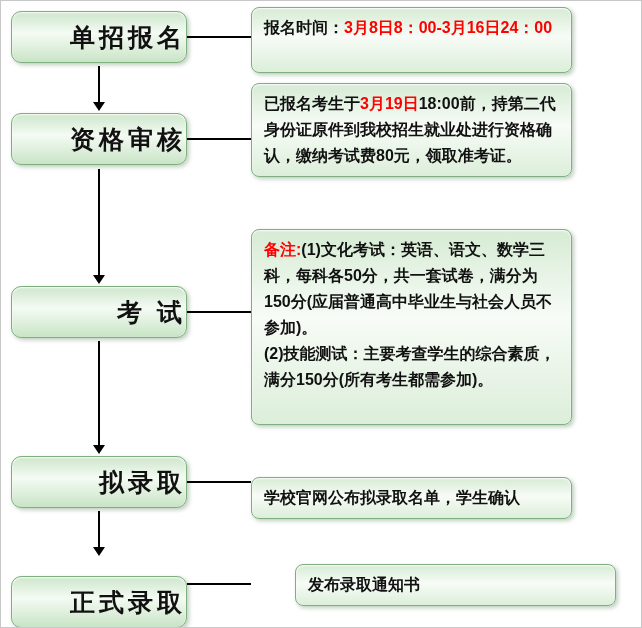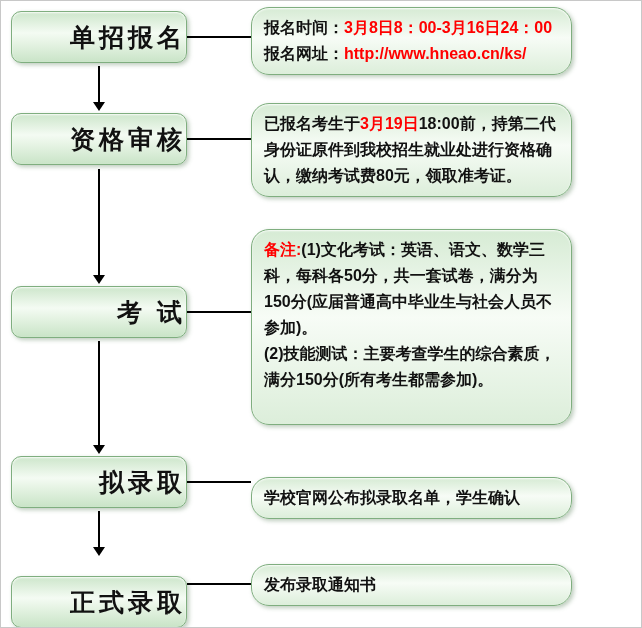--- a/index.html
+++ b/index.html
@@ -18,31 +18,31 @@
     background:linear-gradient(180deg,#cde6cb 0%,#f4fbf3 42%,#e7f4e5 60%,#c9e4c7 100%);
     box-shadow:2px 2px 4px rgba(110,145,110,.45), inset 0 1px 2px rgba(255,255,255,.9);
     display:flex; align-items:center; justify-content:flex-end;
     font-size:25px; font-weight:bold; color:#111; letter-spacing:4px;
   }
   #s1{top:10px;} #s2{top:112px;} #s3{top:285px;} #s4{top:455px;} #s5{top:557px;margin-top:18px;}
 
   
   .detail {
     position:absolute; left:250px; width:321px;
-    border:1px solid #7fae7f; border-radius:18px;
+    border:1px solid #7fae7f; border-radius:8px;
     background:linear-gradient(180deg,#d6ebd4 0%,#f7fcf6 45%,#dceeda 100%);
     box-shadow:2px 2px 4px rgba(110,145,110,.45), inset 0 1px 2px rgba(255,255,255,.9);
     padding:7px 12px;
     font-size:16px; font-weight:bold; color:#111; line-height:26px;
   }
   #d1{top:6px;   min-height:66px;}
-  #d2{top:102px;  min-height:94px;}
+  #d2{top:82px;  min-height:94px;}
   #d3{top:228px; min-height:196px;}
   #d4{top:476px; min-height:40px;}
-  #d5{top:563px; min-height:40px;}
+  #d5{top:563px; min-height:40px;margin-left:44px;}
 
   .red { color:#ff0000; }
 
   
   .conn { position:absolute; left:186px; width:64px; height:2px; background:#000; }
   #c1{top:35px;} #c2{top:137px;} #c3{top:310px;} #c4{top:480px;} #c5{top:582px;}
 
   
   .arrow { position:absolute; left:97px; width:2px; background:#000; }
   .arrow::after {
@@ -82,21 +82,20 @@
   <div class="conn" id="c4"></div>
   <div class="conn" id="c5"></div>
 
   <div class="arrow" id="a1"></div>
   <div class="arrow" id="a2"></div>
   <div class="arrow" id="a3"></div>
   <div class="arrow" id="a4"></div>
 
   <div class="detail" id="d1">
     <p><span>报名时间：</span><span class="red">3月8日8：00-3月16日24：00</span></p>
-    <p><span>报名网址：</span><span class="red">http://www.hneao.cn/ks/</span></p>
   </div>
 
   <div class="detail" id="d2">
     <p><span>已报名考生于</span><span class="red">3月19日</span><span>18:00前，持第二代身份证原件到我校招生就业处进行资格确认，缴纳考试费80元，领取准考证。</span></p>
   </div>
 
   <div class="detail" id="d3">
     <p><span class="red">备注:</span><span>(1)文化考试：英语、语文、数学三科，每科各50分，共一套试卷，满分为150分(应届普通高中毕业生与社会人员不参加)。</span></p>
     <p>(2)技能测试：主要考查学生的综合素质，满分150分(所有考生都需参加)。</p>
   </div>

